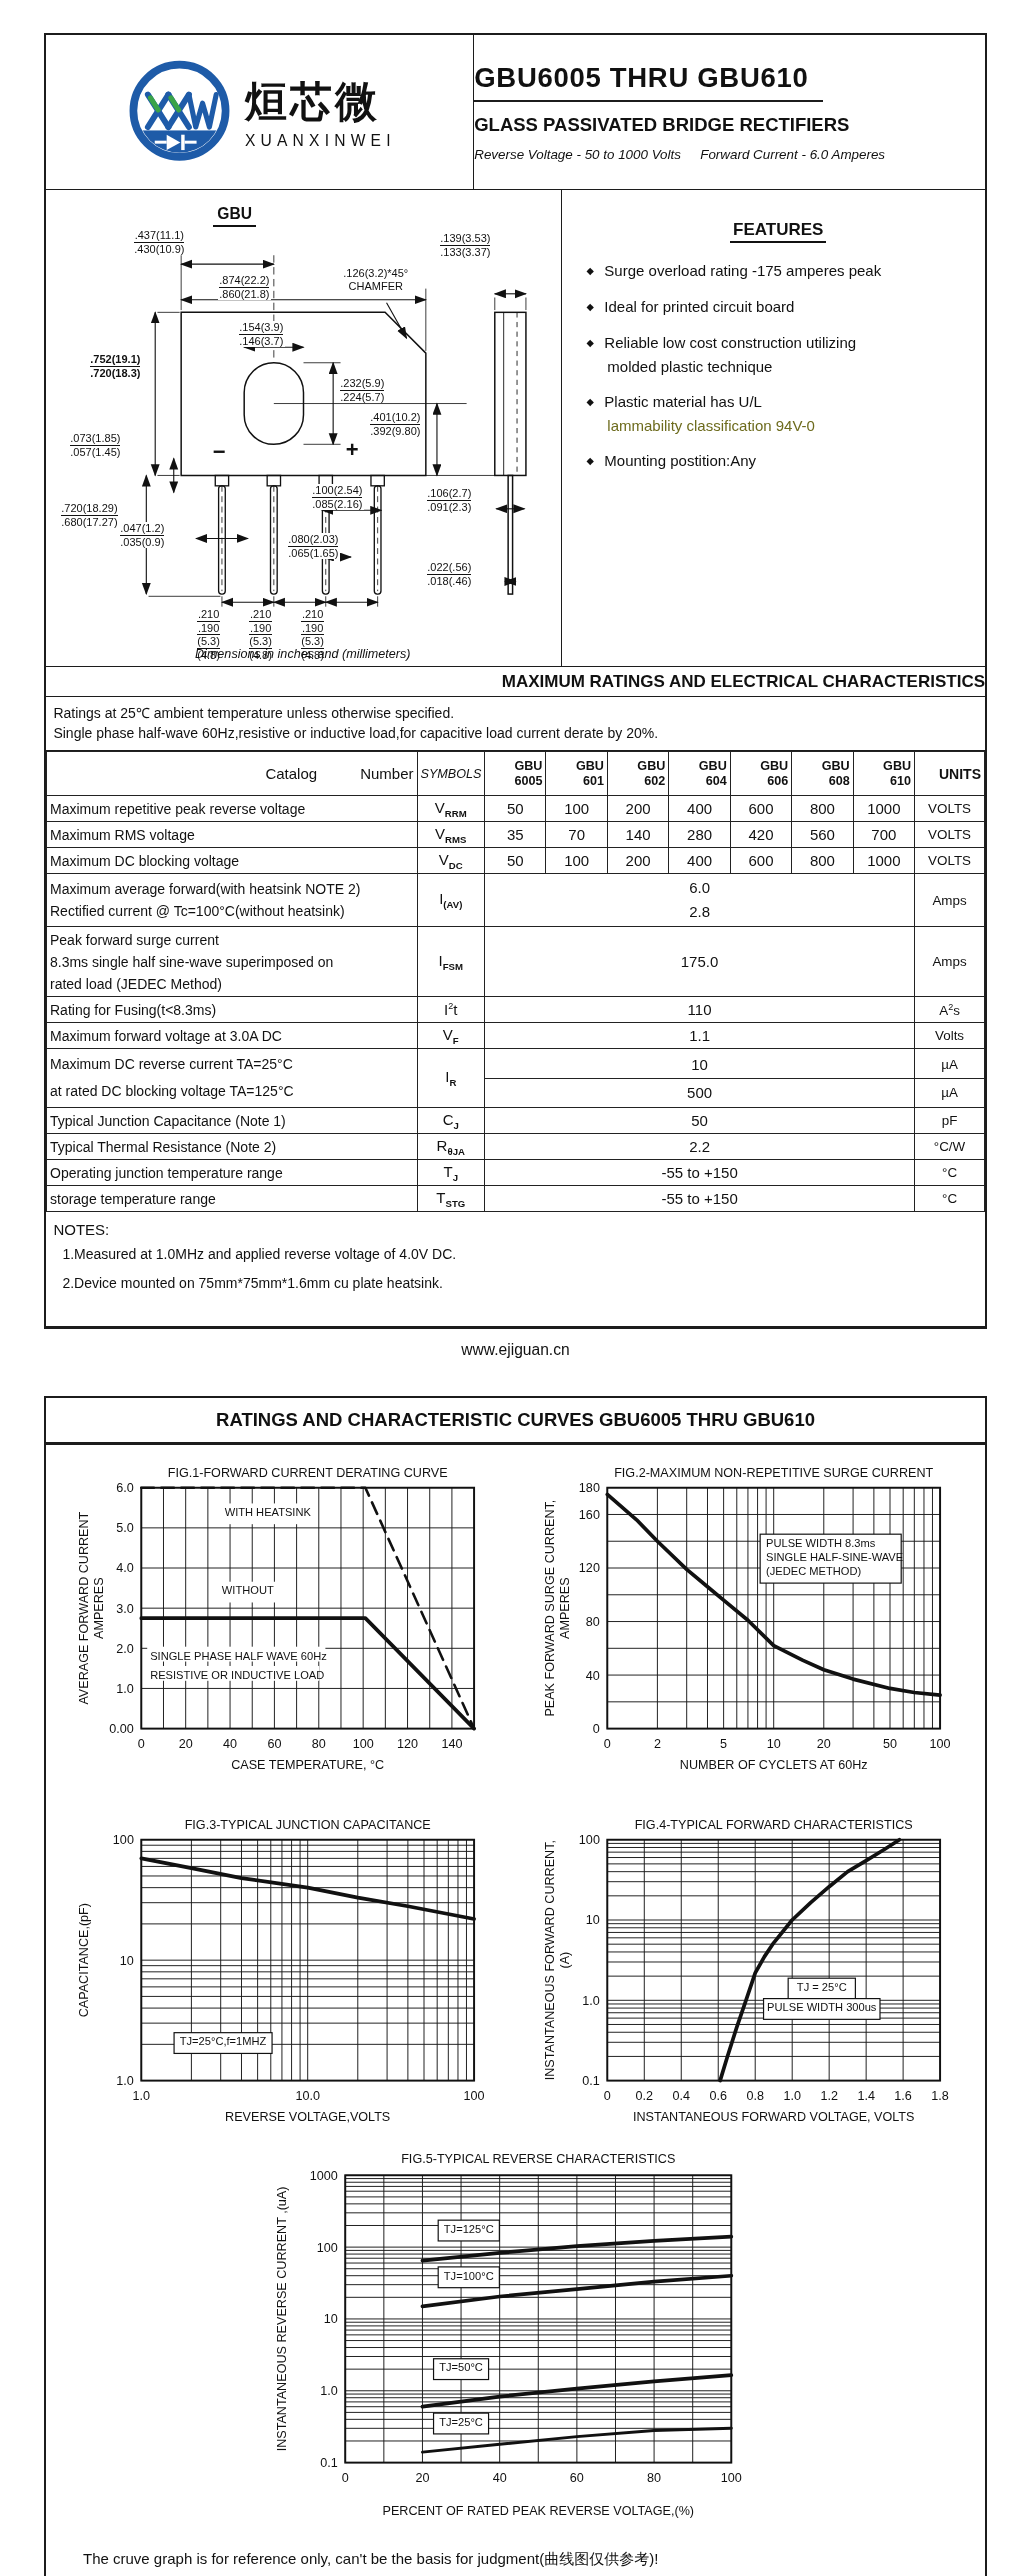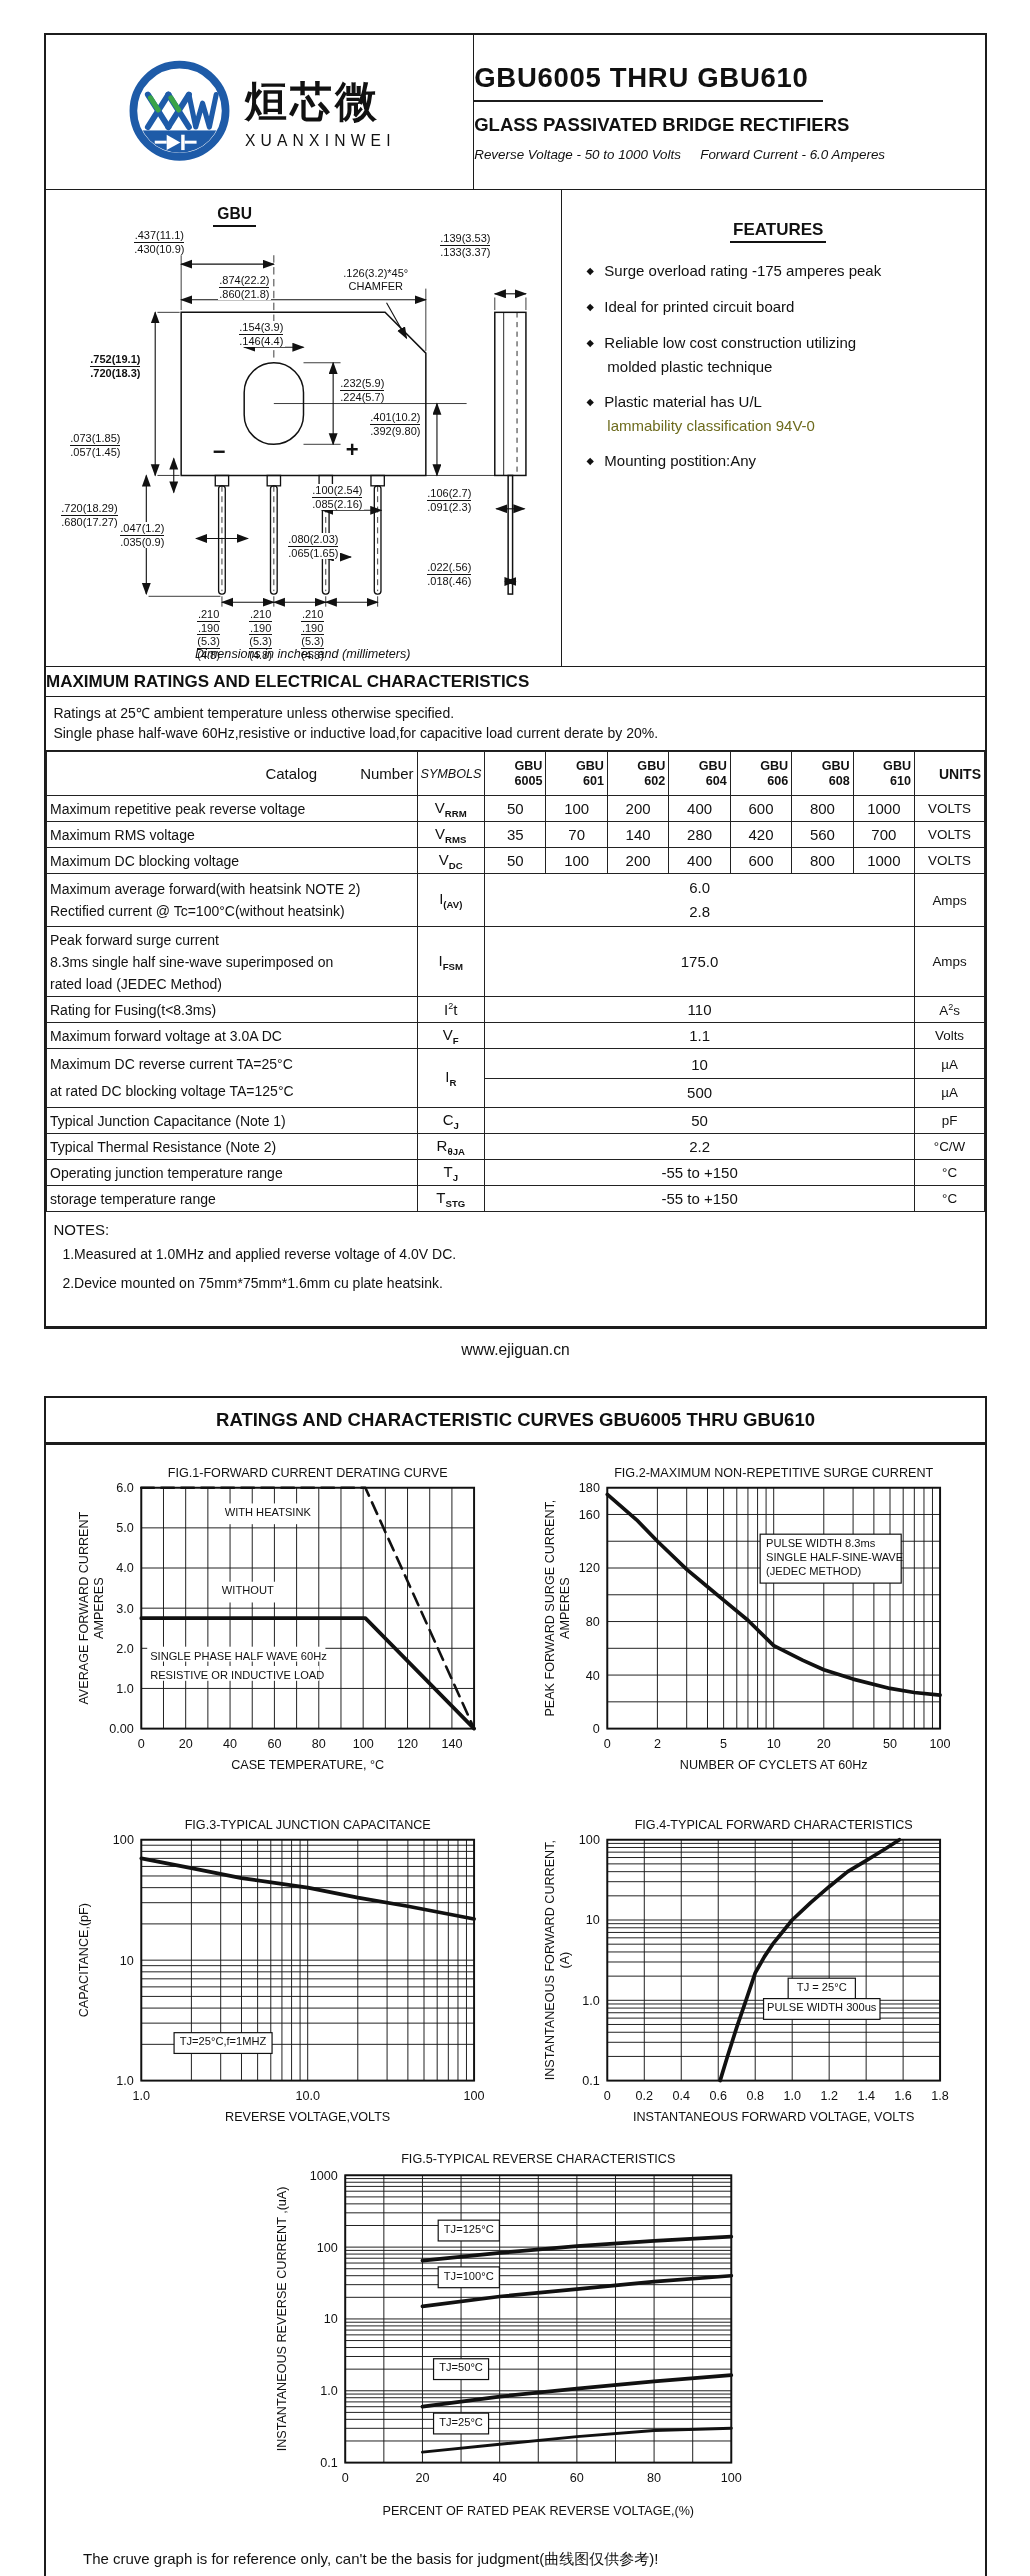--- a/index.html
+++ b/index.html
@@ -30,21 +30,21 @@
   .dim-caption{position:absolute;font-style:italic;font-size:12.6px;width:312px;text-align:center;}
   .dim-mark{position:absolute;font-size:22px;font-weight:bold;}
   .features-cell{flex:1;padding:19.3px 15px 0 25px;}
   .features-title{font-size:17px;font-weight:bold;text-align:center;margin:10.4px 0 22px;}
   .features-title span{border-bottom:2.2px solid #111;padding:0 3px 2.2px;}
   #features-list{list-style:none;margin:0;padding:0;}
   #features-list li{display:flex;gap:10.4px;font-size:15px;margin-bottom:18px;}
   #features-list .blt{font-size:9.6px;line-height:18px;}
   #features-list .l2{margin-top:7.4px;margin-left:3px;}
   
-  .ratings-bar{border-bottom:1.5px solid #1c1c1c;text-align:left;font-size:17px;font-weight:bold;padding:4.5px 0;}
+  .ratings-bar{border-bottom:1.5px solid #1c1c1c;text-align:right;font-size:17px;font-weight:bold;padding:4.5px 0;}
   .ratings-note{border-bottom:1.5px solid #1c1c1c;padding:6px 7.4px 7.4px;font-size:14px;line-height:20px;}
   table.ratings{width:100%;border-collapse:collapse;table-layout:fixed;}
   table.ratings th,table.ratings td{border:1.1px solid #222;padding:1.5px 3px;}
   th.lbl{text-align:left;font-size:15px;font-weight:normal;padding-left:6px;}
   th.lbl .gap{display:inline-block;margin-left:43px;}
   th.symh{font-style:italic;font-size:12.6px;font-weight:normal;}
   th.dev{font-size:12.6px;font-weight:bold;line-height:15px;}
   th.unitsh{font-size:14px;font-weight:bold;}
   td.lc{text-align:left;font-size:14px;padding-left:4.5px;}
   td.lc div{line-height:22px;}
@@ -217,21 +217,21 @@
             <div class="dim" style="left: 388px; top: 42px;">
               <div class="bar">.139(3.53)</div>
               <div>.133(3.37)</div>
             </div>
             <div class="dim" style="left: 38px; top: 163px; font-weight: bold;">
               <div class="bar">.752(19.1)</div>
               <div>.720(18.3)</div>
             </div>
             <div class="dim" style="left: 187px; top: 131px;">
               <div class="bar">.154(3.9)</div>
-              <div>.146(4.4)</div>
+              <div>.146(3.7)</div>
             </div>
             <div class="dim" style="left: 288px; top: 187px;">
               <div class="bar">.232(5.9)</div>
               <div>.224(5.7)</div>
             </div>
             <div class="dim" style="left: 318px; top: 221px;">
               <div class="bar">.401(10.2)</div>
               <div>.392(9.80)</div>
             </div>
             <div class="dim" style="left: 18px; top: 242px;">

